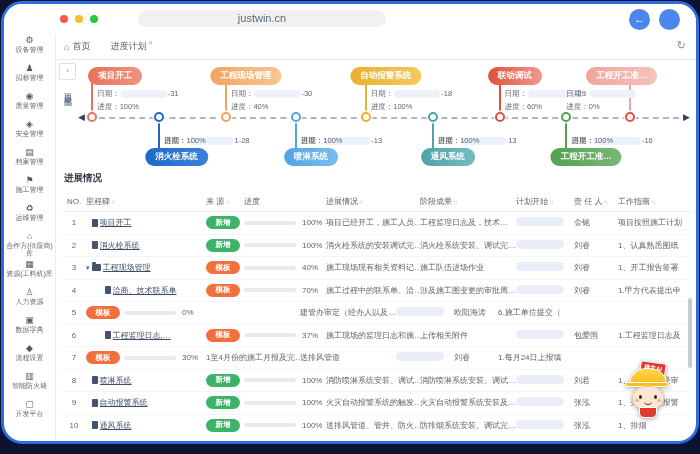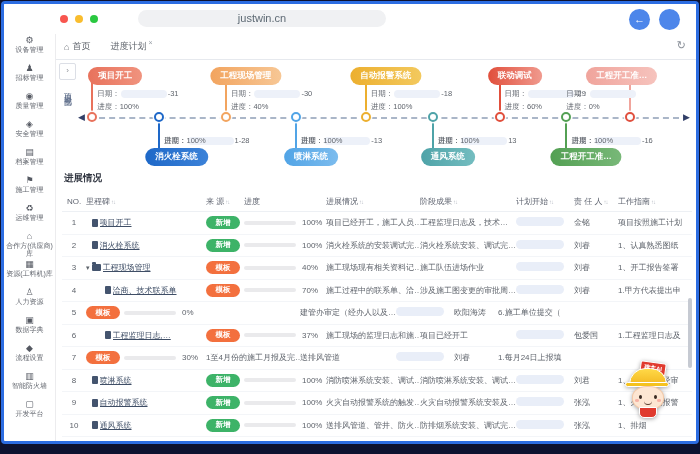--- a/index.html
+++ b/index.html
@@ -1,19 +1,19 @@
 <!DOCTYPE html>
 <html><head>
 <meta charset="utf-8">
 <style>
   html,body{margin:0;padding:0;width:700px;height:454px;overflow:hidden;
     font-family:"Liberation Sans","DejaVu Sans",sans-serif;background:#0d1230;}
   .page{position:relative;width:700px;height:454px;background:#0d1230;}
   .window{position:absolute;left:1px;top:1px;width:698px;height:443px;box-sizing:border-box;
-    background:#fff;border:3px solid #2c6de2;border-radius:4px;overflow:hidden;}
+    background:#fff;border:3px solid #2c6de2;border-radius:21px;overflow:hidden;}
   
   .chrome{position:relative;height:30px;background:#fff;}
   .lights{position:absolute;left:56px;top:11px;display:flex;gap:7px;}
   .light{width:8px;height:8px;border-radius:50%;}
   .l-red{background:#f8564f}.l-yellow{background:#f9bd2e}.l-green{background:#2ac840}
   .urlbar{position:absolute;left:134px;top:6px;width:248px;height:17px;background:#f0f1f3;
     border-radius:9px;text-align:center;line-height:17px;font-size:11px;color:#5e6a74;}
   .chrome-btns{position:absolute;right:16px;top:5px;display:flex;gap:9px;}
   .cbtn{width:21px;height:21px;border-radius:50%;background:#4d86ea;color:#fff;
     font-size:11px;line-height:21px;text-align:center;font-weight:bold;}
@@ -506,21 +506,21 @@
                   <span class="mname">工程监理日志,…</span>
                 </div>
                 <div class="cell col-2">
                   <span class="src-badge" style="background: rgb(243, 112, 62);">模板</span>
                 </div>
                 <div class="cell col-3">
                   <span class="bar-track"><span class="bar-fill" style="width: 37%; background: rgb(28, 91, 150);"></span></span>
                   <span class="pct">37%</span>
                 </div>
                 <div class="cell col-4">施工现场的监理日志和施…</div>
-                <div class="cell col-5">项目已经开工</div>
+                <div class="cell col-5">上传相关附件</div>
                 <div class="cell col-6">
                   <span class="plan-pill"></span>
                 </div>
                 <div class="cell col-7">包爱国</div>
                 <div class="cell col-8">1.工程监理日志及</div>
               </div>
 
               <div class="trow">
                 <div class="cell col-0">7</div>
                 <div class="cell col-2">

